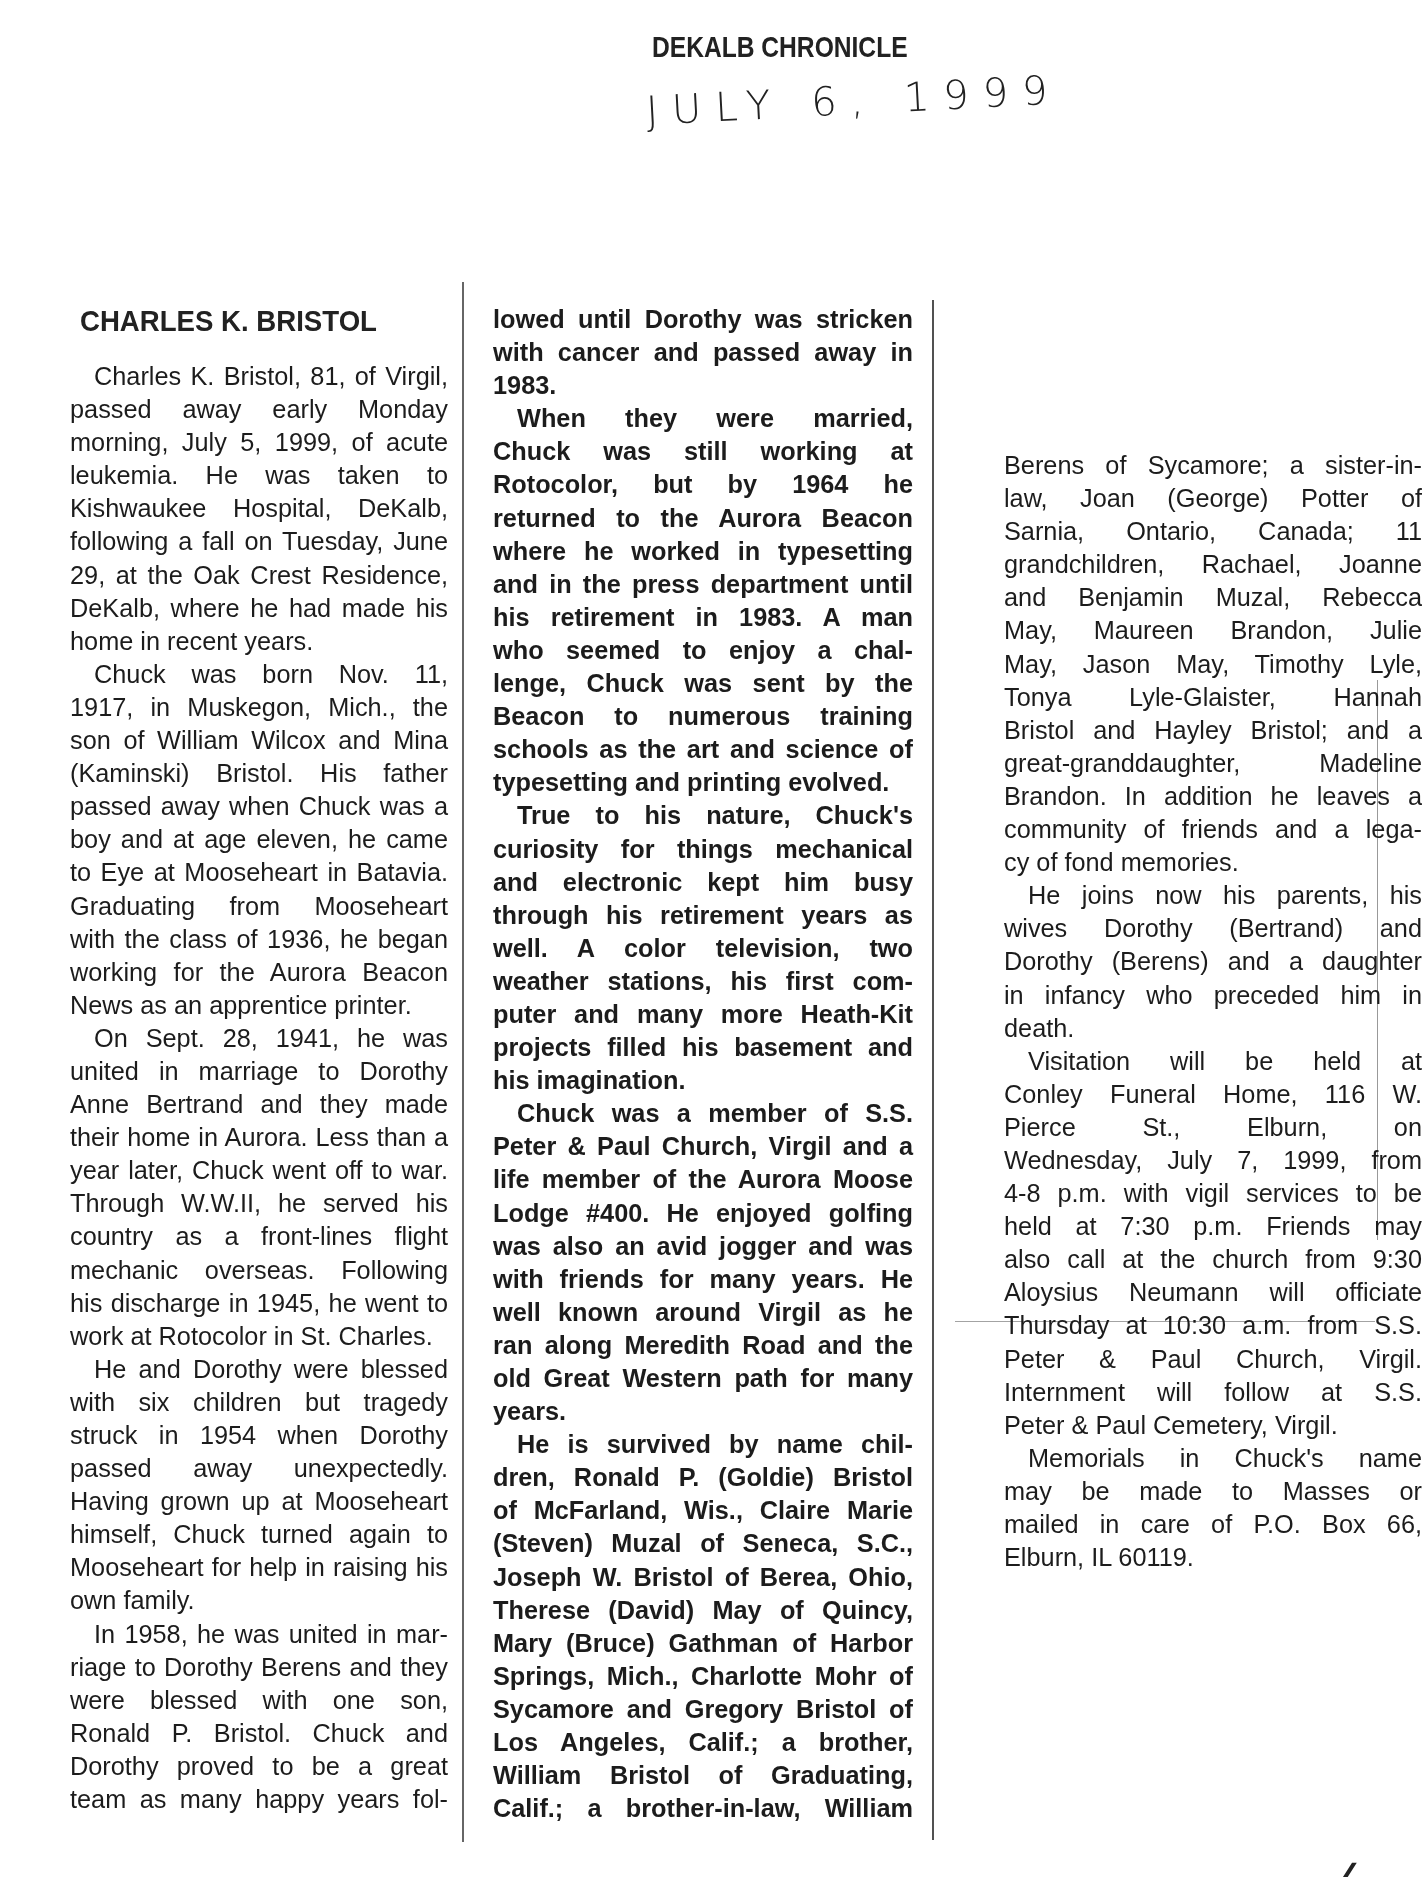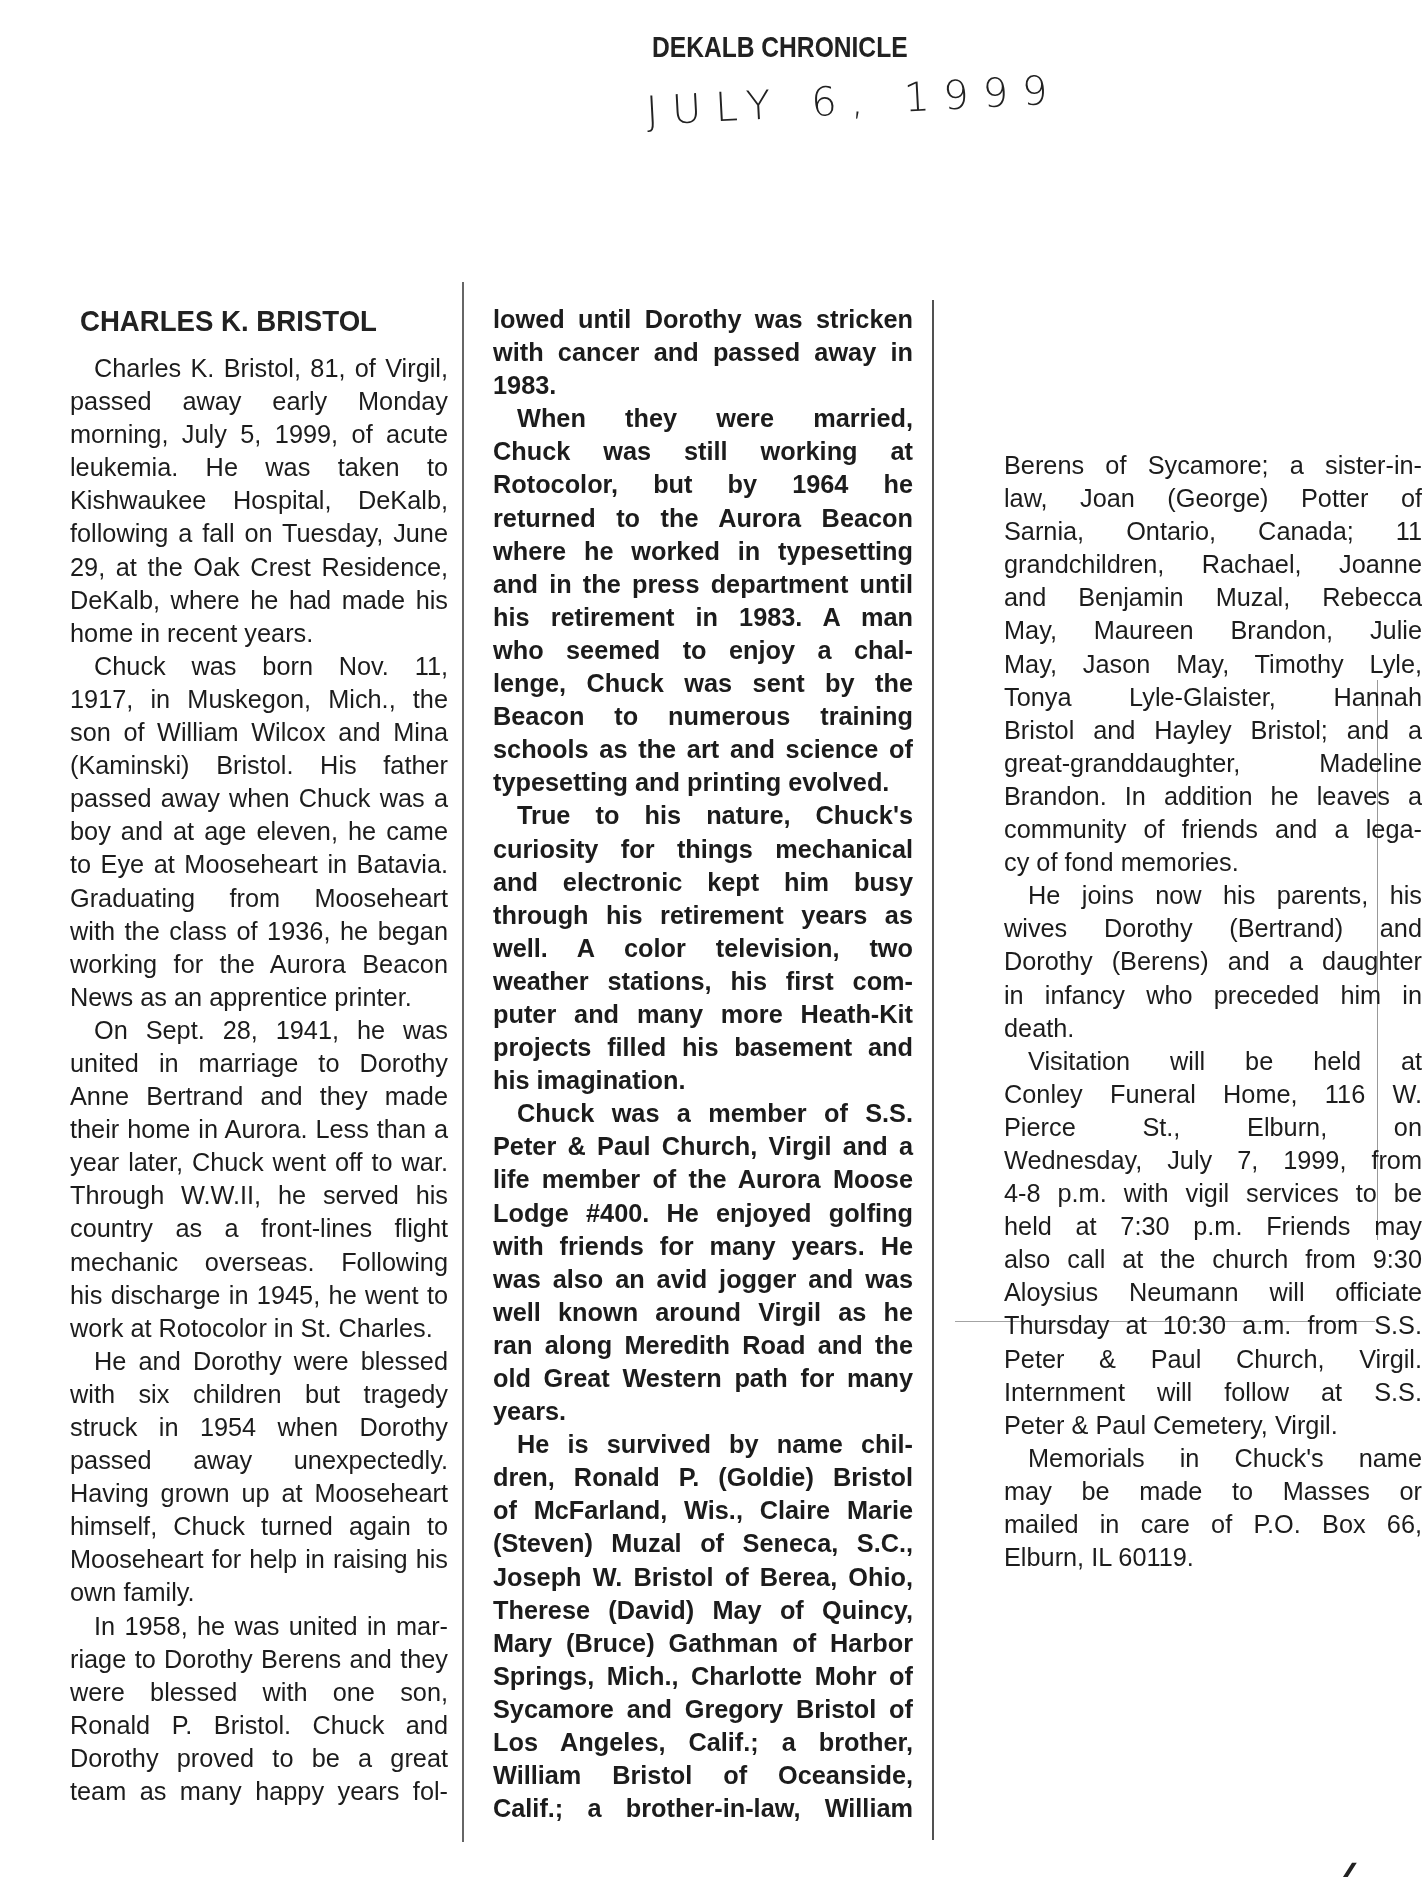--- a/index.html
+++ b/index.html
@@ -7,21 +7,21 @@
          font-family: "Liberation Sans", sans-serif; color: #1c1c1c; }
   .masthead { position: absolute; left: 652px; top: 30px; font-size: 30px; font-weight: bold;
               letter-spacing: 0px; transform: scaleX(0.82); transform-origin: left top; color: #222; }
   .handdate { position: absolute; left: 645px; top: 88px; font-family: "DejaVu Sans", sans-serif;
               font-size: 40px; letter-spacing: 14px; color: #222; transform: rotate(-3deg); transform-origin: left top;
               font-weight: 300; }
   .col { position: absolute; font-size: 25.3px; line-height: 33.1px; }
   .col .line { white-space: nowrap; text-align: justify; text-align-last: justify; display: block; height: 33.1px; }
   .col .line.last { text-align-last: left; }
   .col .line.indent { padding-left: 24px; }
-  #col1 { left: 70px; top: 352px; width: 378px; }
+  #col1 { left: 70px; top: 360px; width: 378px; }
   #col2 { left: 493px; top: 303px; width: 420px; font-weight: bold; }
   #col3 { left: 1004px; top: 449px; width: 418px; }
   .headline { position: absolute; left: 80px; top: 304px; font-size: 30px; font-weight: bold; color: #222;
               transform: scaleX(0.92); transform-origin: left top; }
   .rule { position: absolute; background: #333; }
   #rule1 { left: 462px; top: 282px; width: 2px; height: 1560px; opacity: 0.75; }
   #rule2 { left: 932px; top: 300px; width: 2px; height: 1540px; opacity: 0.85; }
   #rule3 { left: 1377px; top: 680px; width: 1px; height: 560px; opacity: 0.5; }
   #rule4 { left: 955px; top: 1321px; width: 420px; height: 1px; opacity: 0.45; }
   .corner-mark { position: absolute; left: 1330px; top: 1855px; font-size: 40px; color: #222; }
@@ -107,37 +107,37 @@
     <span class="line">through his retirement years as</span>
     <span class="line">well. A color television, two</span>
     <span class="line">weather stations, his first com-</span>
     <span class="line">puter and many more Heath-Kit</span>
     <span class="line">projects filled his basement and</span>
     <span class="line last">his imagination.</span>
     <span class="line indent">Chuck was a member of S.S.</span>
     <span class="line">Peter &amp; Paul Church, Virgil and a</span>
     <span class="line">life member of the Aurora Moose</span>
     <span class="line">Lodge #400. He enjoyed golfing</span>
+    <span class="line">was also an avid jogger and was</span>
     <span class="line">with friends for many years. He</span>
-    <span class="line">was also an avid jogger and was</span>
     <span class="line">well known around Virgil as he</span>
     <span class="line">ran along Meredith Road and the</span>
     <span class="line">old Great Western path for many</span>
     <span class="line last">years.</span>
     <span class="line indent">He is survived by name chil-</span>
     <span class="line">dren, Ronald P. (Goldie) Bristol</span>
     <span class="line">of McFarland, Wis., Claire Marie</span>
     <span class="line">(Steven) Muzal of Seneca, S.C.,</span>
     <span class="line">Joseph W. Bristol of Berea, Ohio,</span>
     <span class="line">Therese (David) May of Quincy,</span>
     <span class="line">Mary (Bruce) Gathman of Harbor</span>
     <span class="line">Springs, Mich., Charlotte Mohr of</span>
     <span class="line">Sycamore and Gregory Bristol of</span>
     <span class="line">Los Angeles, Calif.; a brother,</span>
-    <span class="line">William Bristol of Oceanside,</span>
+    <span class="line">William Bristol of Graduating,</span>
     <span class="line">Calif.; a brother-in-law, William</span>
   </div>
 <div class="col" id="col3">
     <span class="line">Berens of Sycamore; a sister-in-</span>
     <span class="line">law, Joan (George) Potter of</span>
     <span class="line">Sarnia, Ontario, Canada; 11</span>
     <span class="line">grandchildren, Rachael, Joanne</span>
     <span class="line">and Benjamin Muzal, Rebecca</span>
     <span class="line">May, Maureen Brandon, Julie</span>
     <span class="line">May, Jason May, Timothy Lyle,</span>

